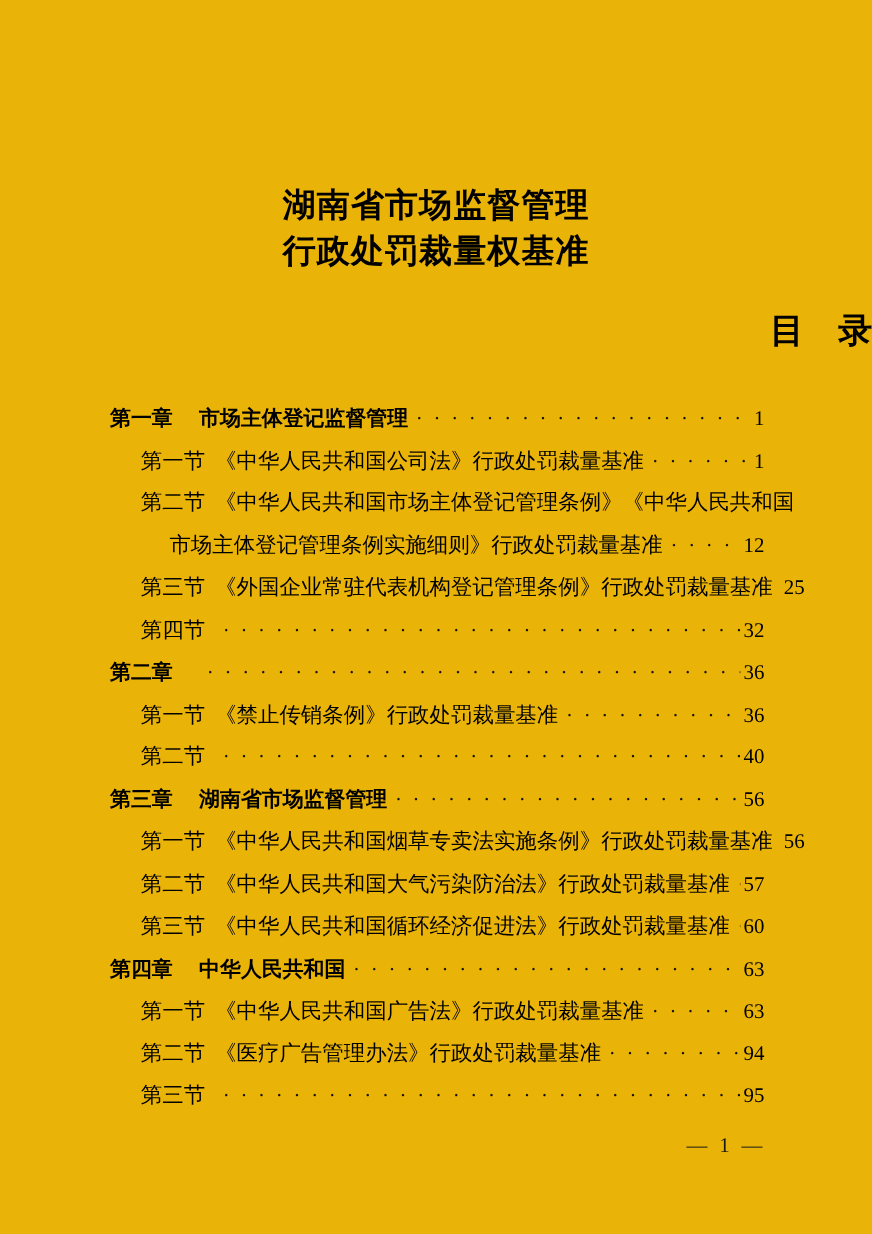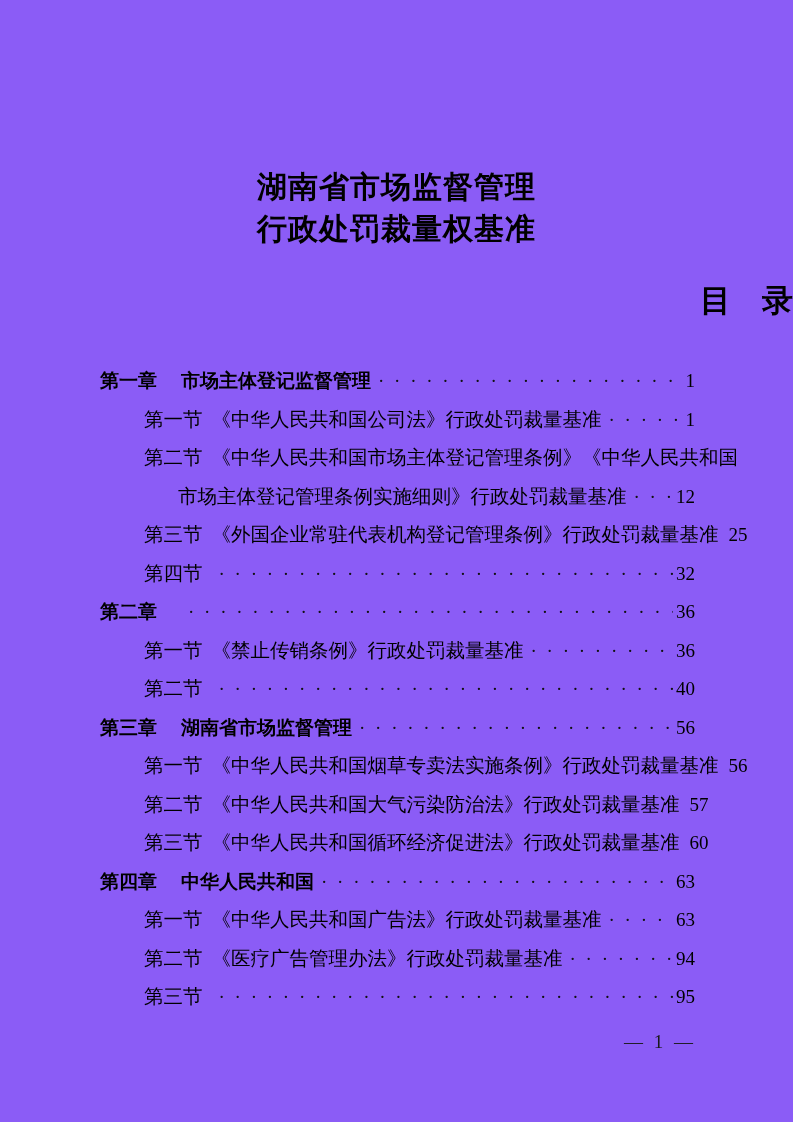--- a/index.html
+++ b/index.html
@@ -1,20 +1,20 @@
 <!DOCTYPE html>
 <html><head>
 <meta charset="utf-8">
 <style>
   html, body { margin: 0; padding: 0; background: #ffffff; }
   .page {
     position: relative;
     width: 793px;
     height: 1122px;
-    background: #8b5cf6;
+    background: #eab308;
     color: #000000;
     font-family: "Liberation Serif", serif;
     overflow: hidden;
   }
   .doc-title {
     position: absolute;
     top: 166px;
     left: 0;
     right: 0;
     text-align: center;
@@ -53,23 +53,23 @@
     font-weight: 700;
     font-size: 19px;
   }
   .toc-row.section {
     font-size: 19.5px;
     margin-left: 28px;
     font-weight: 400;
   }
   .entry-label { flex: 0 0 auto; }
   .chapter .entry-label { margin-right: 24px; }
-  .section .entry-label { margin-right: 9px; margin-left: 16px; }
+  .section .entry-label { margin-right: 9px; }
   .entry-title { flex: 0 0 auto; }
-  .toc-row.wrap2 .entry-title { margin-left: 50px; font-family: Liberation Serif, serif; }
+  .toc-row.wrap2 .entry-title { margin-left: 26px; font-family: Liberation Serif, serif; }
   .dot-leader {
     flex: 1 1 0;
     min-width: 0;
     overflow: hidden;
     white-space: nowrap;
     margin: 0 3px 0 7px;
     font-family: "Liberation Serif", serif;
     font-weight: 400;
     font-size: 19px;
     letter-spacing: 2.5px;

